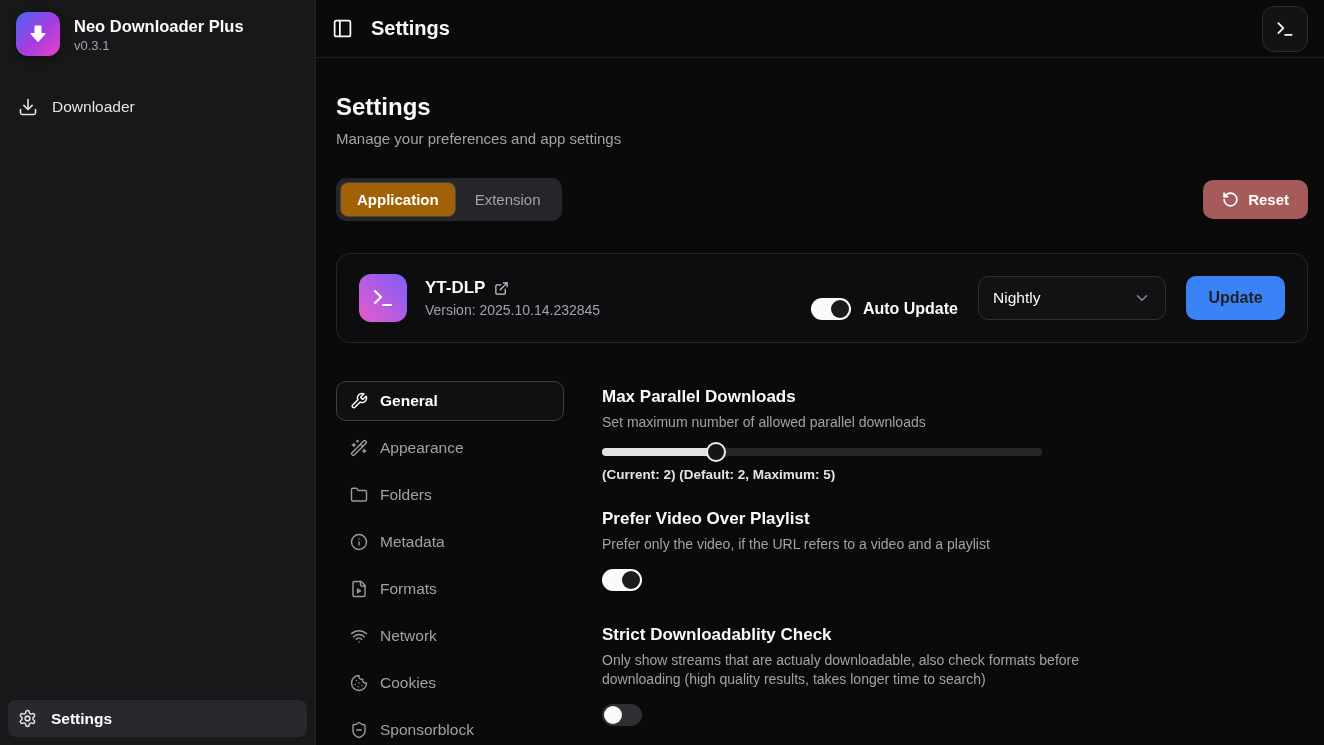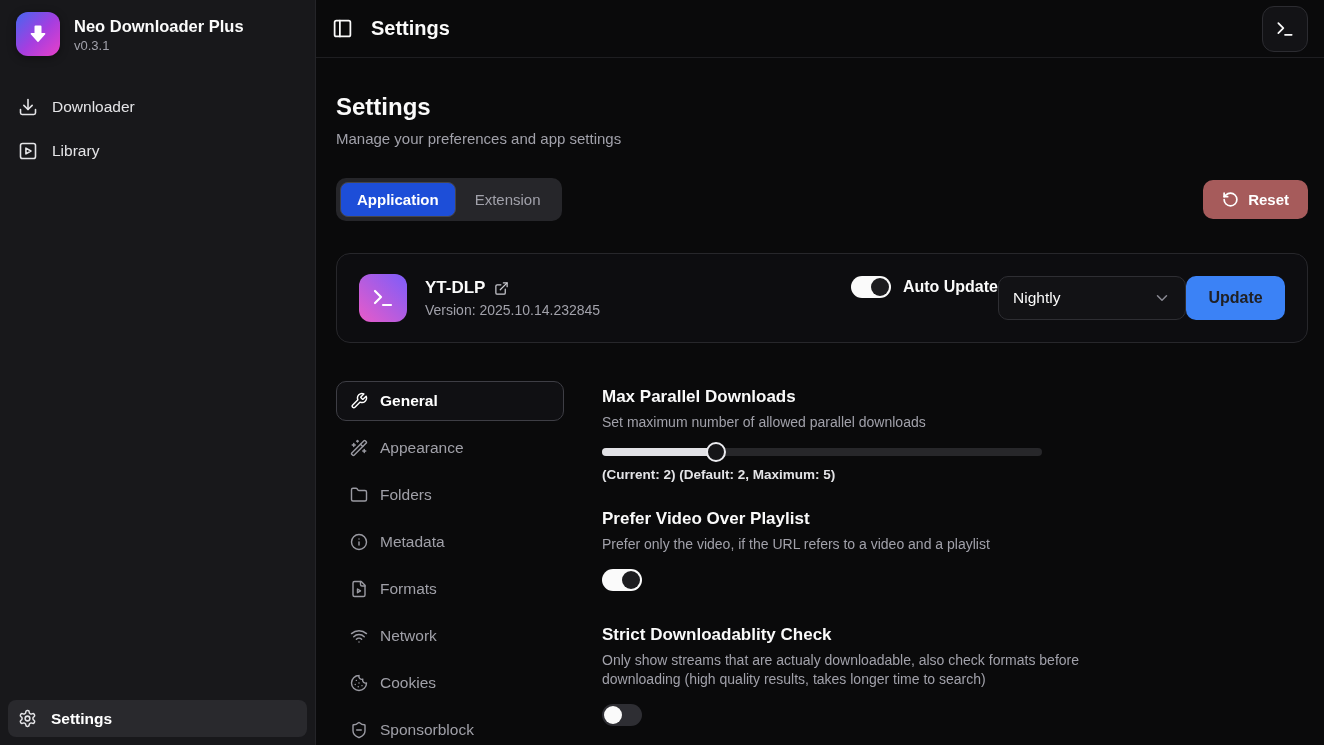--- a/index.html
+++ b/index.html
@@ -65,21 +65,21 @@
   .tabs {
     display:inline-flex; align-items:center; background:#26262a;
     border-radius:10px; padding:4px; gap:2px;
   }
   .tab {
     padding:8px 16px; border-radius:8px; font-size:15px; cursor:pointer;
     border:1px solid transparent; color:#a1a1aa; background:none;
     font-family:inherit;
   }
   .tab.active {
-    background:#1d4ed8; border-color:#45454c; color:#ffffff; font-weight:700;
+    background:#a16207; border-color:#45454c; color:#ffffff; font-weight:700;
   }
   .reset-btn {
     margin-left:auto; display:flex; align-items:center; gap:9px;
     background:#a65b5b; color:#ffffff; border:none; cursor:pointer;
     font-family:inherit; font-size:15px; font-weight:700;
     padding:11px 19px; border-radius:10px;
   }
 
   
   .ytdlp-card {
@@ -89,21 +89,21 @@
   }
   .ytdlp-icon {
     width:48px; height:48px; border-radius:12px;
     background:linear-gradient(225deg,#7c5dfa 0%,#e85bc8 100%);
     display:flex; align-items:center; justify-content:center; color:#fff;
   }
   .ytdlp-name-row { display:flex; align-items:center; gap:9px; }
   .ytdlp-name { font-size:17px; font-weight:600; }
   .ext-link { color:#c9c9cf; cursor:pointer; }
   .ytdlp-version { font-size:14px; color:#a1a1aa; margin-top:4px; }
-  .card-right { margin-left:auto; display:flex; align-items:flex-start; }
+  .card-right { margin-left:auto; display:flex; align-items:flex-end; gap:20px; }
   .auto-update { display:flex; align-items:center; gap:12px; }
   .auto-update-label { font-size:16px; font-weight:700; }
 
   .toggle {
     width:40px; height:22px; border-radius:999px; position:relative; cursor:pointer;
   }
   .toggle .knob { width:18px; height:18px; border-radius:50%; position:absolute; top:2px; }
   .toggle.on  { background:#fafafa; }
   .toggle.on .knob { right:2px; background:#1c1c1f; }
   .toggle.off { background:#2e2e33; }
@@ -180,29 +180,20 @@
   <nav class="side-nav">
     <div class="side-item">
       <span class="ico">
         <svg width="20" height="20" viewBox="0 0 24 24" fill="none" stroke="currentColor" stroke-width="1.9" stroke-linecap="round" stroke-linejoin="round">
           <path d="M21 15v4a2 2 0 0 1-2 2H5a2 2 0 0 1-2-2v-4"></path>
             <polyline points="7 10 12 15 17 10"></polyline>
             <line x1="12" y1="3" x2="12" y2="15"></line>
         </svg>
       </span>
       <span>Downloader</span>
-    </div>
-    <div class="side-item">
-      <span class="ico">
-        <svg width="20" height="20" viewBox="0 0 24 24" fill="none" stroke="currentColor" stroke-width="1.9" stroke-linecap="round" stroke-linejoin="round">
-          <rect x="3" y="3" width="18" height="18" rx="2.5"></rect>
-            <path d="m9.5 8.5 6 3.5-6 3.5z"></path>
-        </svg>
-      </span>
-      <span>Library</span>
     </div>
   </nav>
 
   <div class="side-footer">
     <div class="side-item active">
       <span class="ico">
         <svg width="19" height="19" viewBox="0 0 24 24" fill="none" stroke="currentColor" stroke-width="1.9" stroke-linecap="round" stroke-linejoin="round">
           <path d="M12.22 2h-.44a2 2 0 0 0-2 2v.18a2 2 0 0 1-1 1.73l-.43.25a2 2 0 0 1-2 0l-.15-.08a2 2 0 0 0-2.73.73l-.22.38a2 2 0 0 0 .73 2.73l.15.1a2 2 0 0 1 1 1.72v.51a2 2 0 0 1-1 1.74l-.15.09a2 2 0 0 0-.73 2.73l.22.38a2 2 0 0 0 2.73.73l.15-.08a2 2 0 0 1 2 0l.43.25a2 2 0 0 1 1 1.73V20a2 2 0 0 0 2 2h.44a2 2 0 0 0 2-2v-.18a2 2 0 0 1 1-1.73l.43-.25a2 2 0 0 1 2 0l.15.08a2 2 0 0 0 2.73-.73l.22-.39a2 2 0 0 0-.73-2.73l-.15-.08a2 2 0 0 1-1-1.74v-.5a2 2 0 0 1 1-1.74l.15-.09a2 2 0 0 0 .73-2.73l-.22-.38a2 2 0 0 0-2.73-.73l-.15.08a2 2 0 0 1-2 0l-.43-.25a2 2 0 0 1-1-1.73V4a2 2 0 0 0-2-2z"></path>
             <circle cx="12" cy="12" r="3"></circle>
         </svg>

